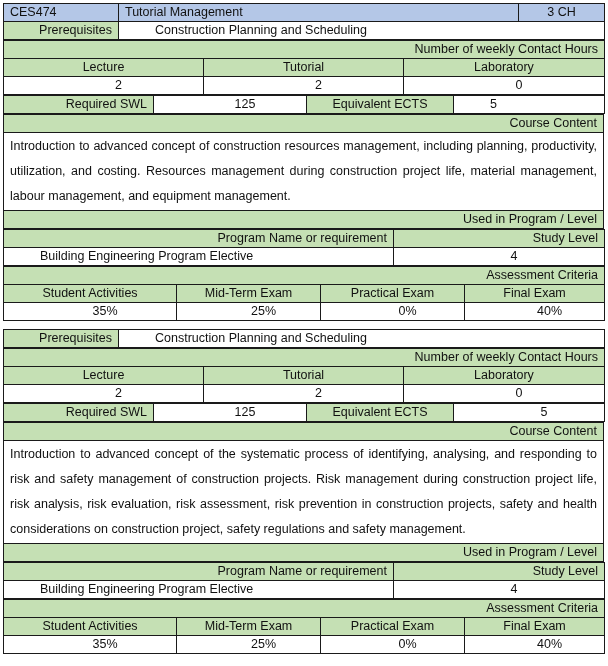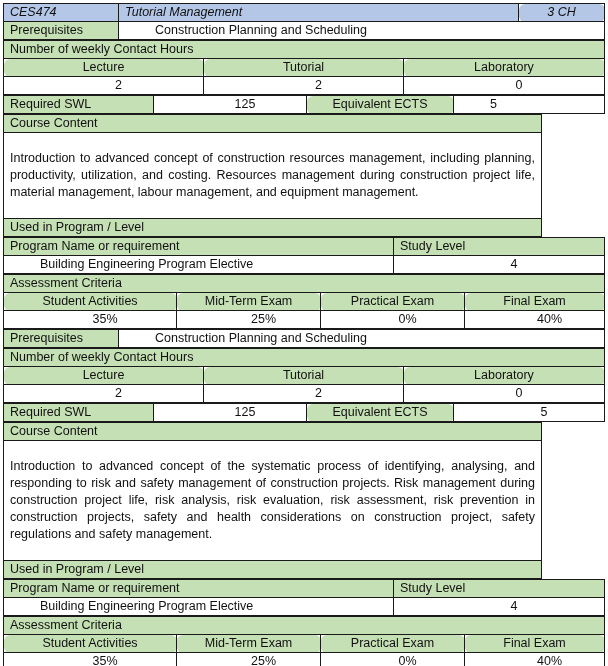--- a/index.html
+++ b/index.html
@@ -1,28 +1,28 @@
 <!DOCTYPE html>
 <html><head>
   <meta charset="utf-8">
   <style>
     html, body { margin: 0; padding: 0; background: #ffffff; }
     body { width: 608px; height: 666px; position: relative; overflow: hidden;
            font-family: "Liberation Sans", sans-serif; font-size: 12.5px; color: #111; }
     .course { position: absolute; left: 3px; width: 601px; }
     .course.c1 { top: 3px; }
     .course.c2 { top: 329px; }
-    table { border-collapse: collapse; width: 539px; table-layout: fixed; }
+    table { border-collapse: collapse; width: 601px; table-layout: fixed; }
     td { border: 1px solid #1a1a1a; padding: 0 6px; height: 17px; line-height: 17px;
          white-space: nowrap; overflow: hidden; }
-    .blue { background: #b4c7e7; font-style: italic; }
-    .green { background: #c5e0b4; }
+    .blue { background: #b4c7e7; }
+    .green { background: #c5e0b4; text-align: right; }
     .white { background: #ffffff; padding-left: 36px; }
-    .center { text-align: center; border-radius: 6px; }
-    .content { white-space: normal; text-align: justify; line-height: 17px; padding: 17px 6px; height: auto; }
+    .center { text-align: center; }
+    .content { white-space: normal; text-align: justify; line-height: 25px; padding: 1px 6px; height: auto; }
   </style>
 </head>
 <body>
 
 <div class="course c1">
   <table>
     <colgroup>
         <col style="width:115px">
         <col style="width:400px">
         <col style="width:86px">

